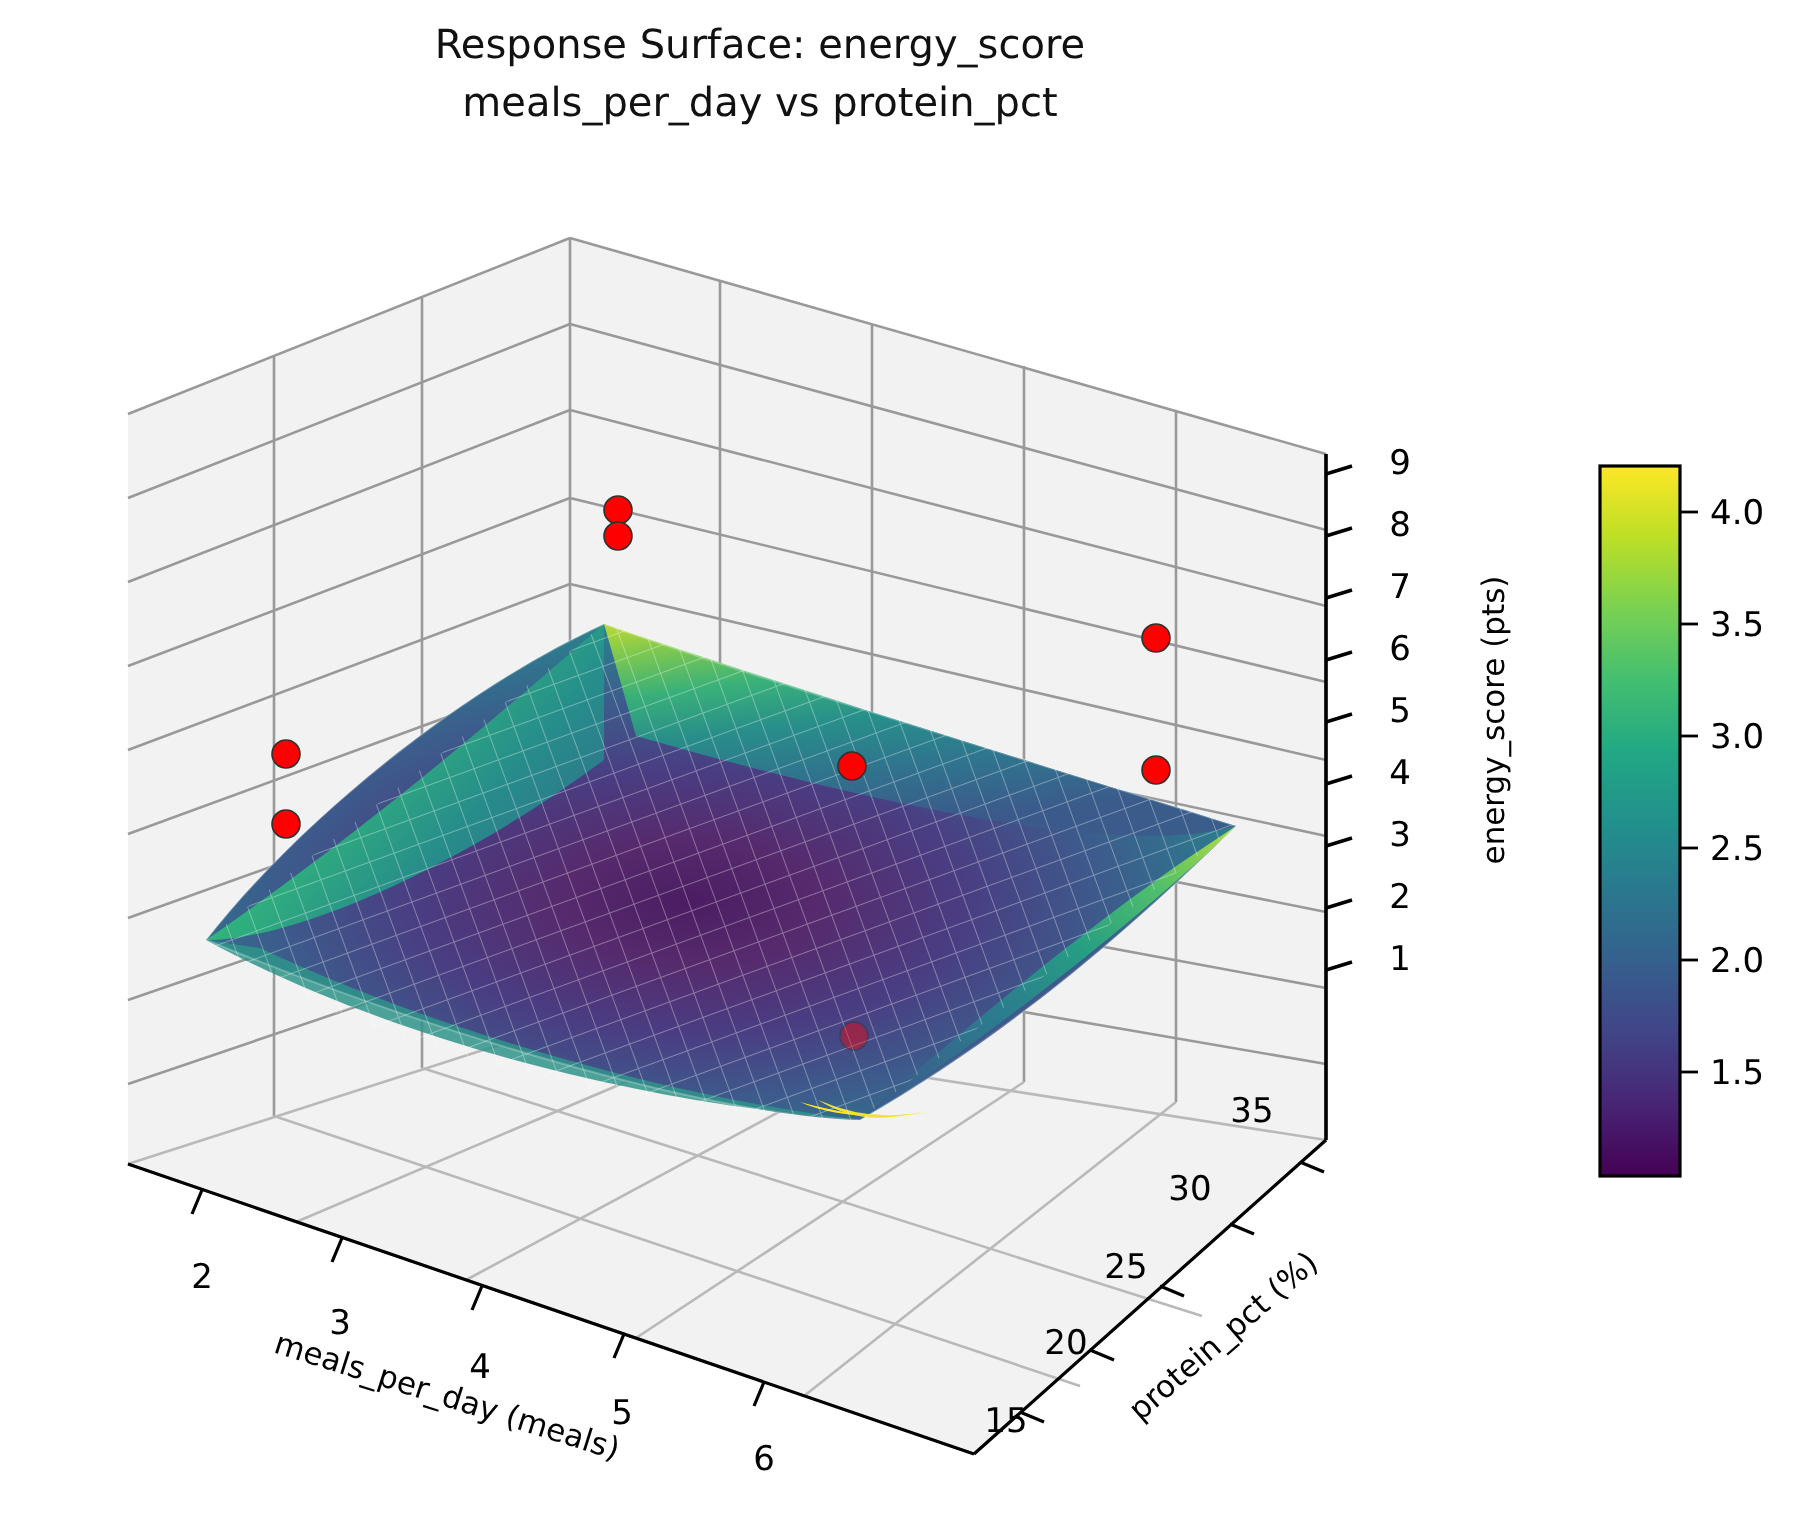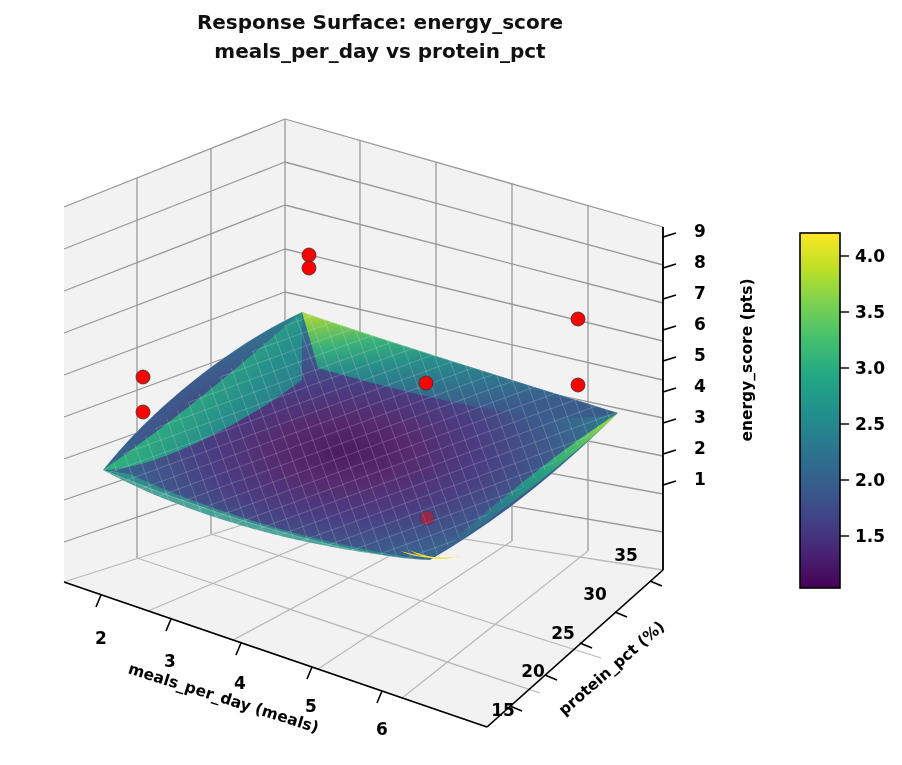--- a/index.html
+++ b/index.html
@@ -1,18 +1,18 @@
 <!DOCTYPE html>
 <html><head>
 <meta charset="utf-8">
 <style>
   html,body{margin:0;padding:0;background:#ffffff;}
   body{width:902px;height:765px;overflow:hidden;
        font-family:"DejaVu Sans","Liberation Sans",sans-serif;color:#000;}
-  #root{position:relative;width:902px;height:571px;font-weight:bold;}
+  #root{position:relative;width:902px;height:571px;}
 
   .title{position:absolute;left:0;top:8px;width:760px;text-align:center;
          font-size:20px;line-height:29px;color:#111;white-space:pre-line;}
 
   svg.plot{position:absolute;left:0;top:0;width:902px;height:765px;}
 
   .ticklbl{font-size:17px;fill:#000;font-family:"DejaVu Sans","Liberation Sans",sans-serif;}
   .axlbl{font-size:15.5px;fill:#000;font-family:"DejaVu Sans","Liberation Sans",sans-serif;}
   .cbtick{font-size:17px;fill:#000;font-family:"DejaVu Sans","Liberation Sans",sans-serif;}
 </style>

